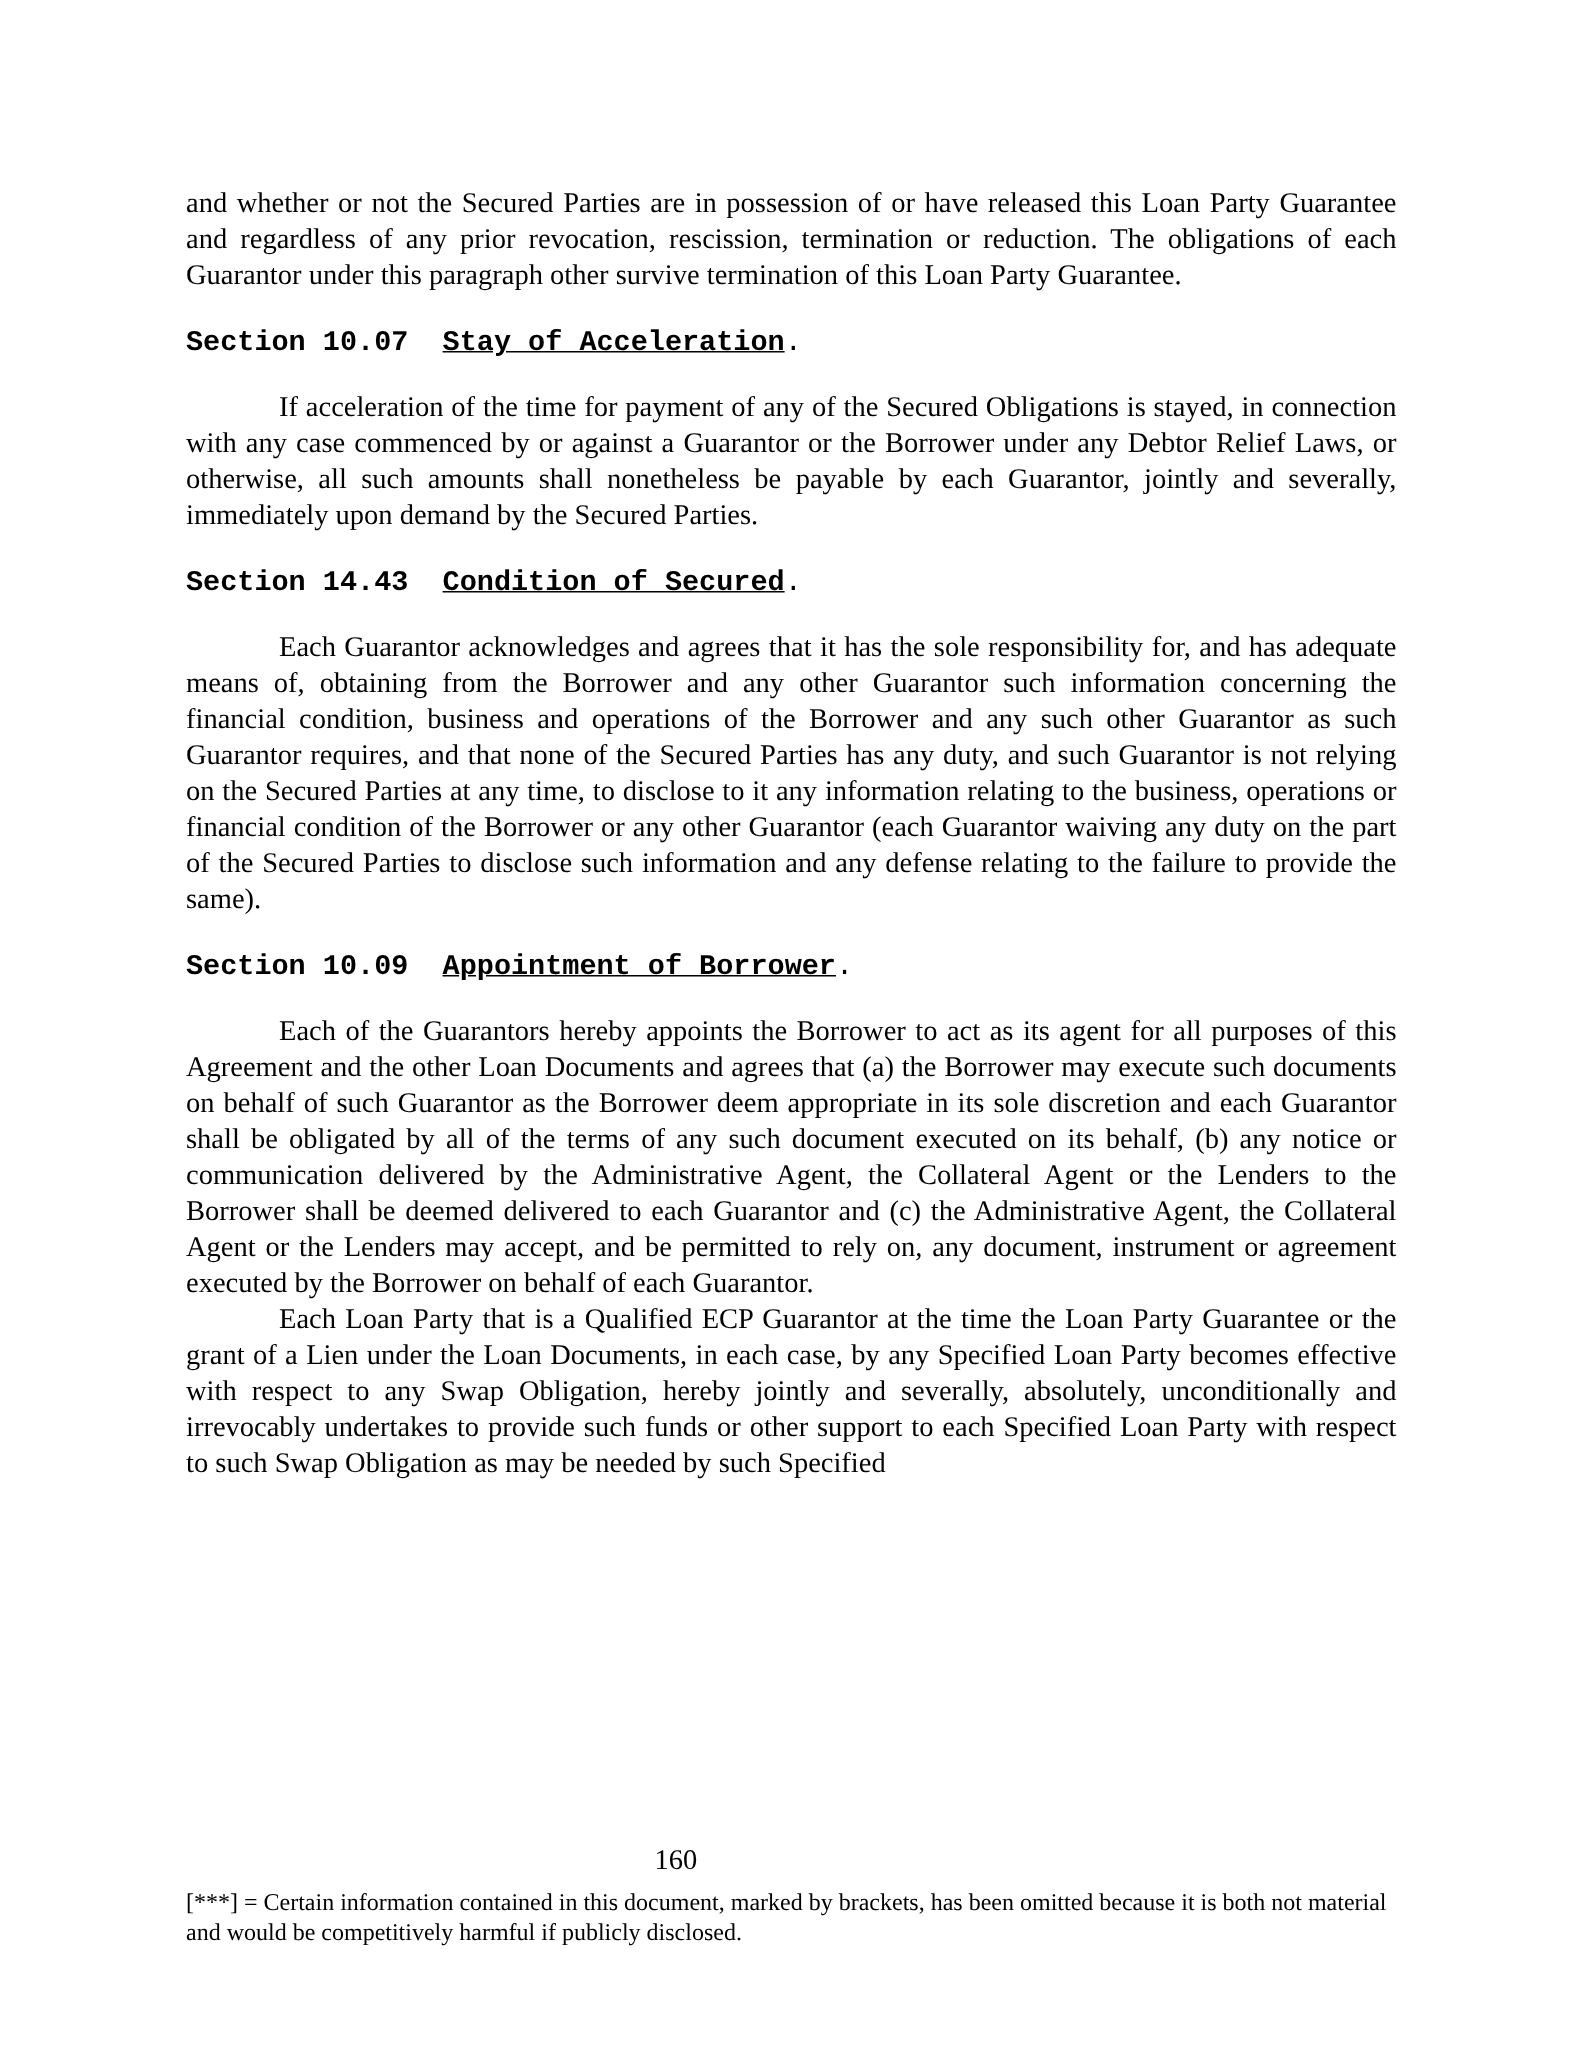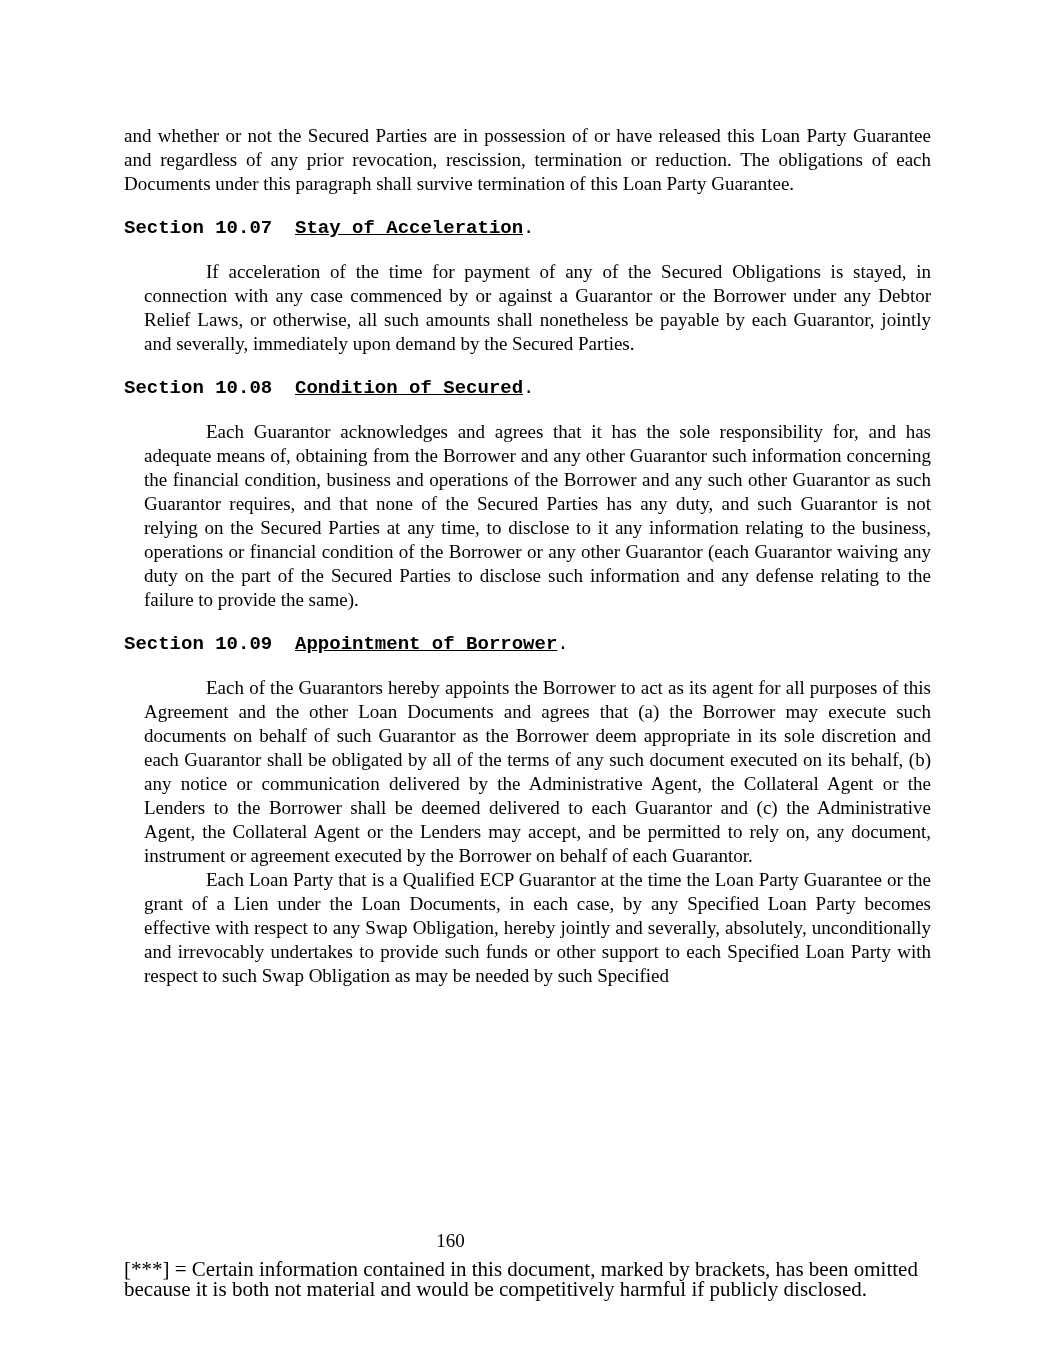--- a/index.html
+++ b/index.html
@@ -2,39 +2,39 @@
 <html><head>
 <meta charset="utf-8">
 <style>
   html, body { margin: 0; padding: 0; background: #ffffff; }
   body { width: 1055px; height: 1365px; position: relative; overflow: hidden; }
   .page {
     position: absolute; left: 124px; top: 124px; width: 807px;
     font-family: "Liberation Serif", serif; font-size: 19px; line-height: 24px; color: #000;
   }
   p { margin: 0; text-align: justify; }
-  .para { text-indent: 62px; margin-left: 20px; }
+  .para { text-indent: 62px; }
   .heading { font-weight: bold; margin-top: 20px; margin-bottom: 20px; font-family: Liberation Mono, monospace; }
   .heading .title { text-decoration: underline; }
   .heading .period { font-weight: normal; }
   .page-number { position: absolute; left: 0; width: 901px; top: 1230px; text-align: center;
     font-family: "Liberation Serif", serif; font-size: 19px; color: #000; }
   .footnote { position: absolute; left: 124px; top: 1259px; width: 810px;
-    font-family: "Liberation Serif", serif; font-size: 21px; line-height: 20px; color: #000; }
+    font-family: "Liberation Serif", serif; font-size: 16px; line-height: 20px; color: #000; }
 </style>
 </head>
 <body>
 
 <div class="page">
-  <p>and whether or not the Secured Parties are in possession of or have released this Loan Party Guarantee and regardless of any prior revocation, rescission, termination or reduction.  The obligations of each Documents under this paragraph shall survive termination of this Loan Party Guarantee.</p>
+  <p>and whether or not the Secured Parties are in possession of or have released this Loan Party Guarantee and regardless of any prior revocation, rescission, termination or reduction.  The obligations of each Guarantor under this paragraph other survive termination of this Loan Party Guarantee.</p>
 
   <p class="heading"><span>Section 10.07</span>&nbsp; <span class="title">Stay of Acceleration</span><span class="period">.</span></p>
   <p class="para">If acceleration of the time for payment of any of the Secured Obligations is stayed, in connection with any case commenced by or against a Guarantor or the Borrower under any Debtor Relief Laws, or otherwise, all such amounts shall nonetheless be payable by each Guarantor, jointly and severally, immediately upon demand by the Secured Parties.</p>
 
-  <p class="heading"><span>Section 10.08</span>&nbsp; <span class="title">Condition of Secured</span><span class="period">.</span></p>
+  <p class="heading"><span>Section 14.43</span>&nbsp; <span class="title">Condition of Secured</span><span class="period">.</span></p>
   <p class="para">Each Guarantor acknowledges and agrees that it has the sole responsibility for, and has adequate means of, obtaining from the Borrower and any other Guarantor such information concerning the financial condition, business and operations of the Borrower and any such other Guarantor as such Guarantor requires, and that none of the Secured Parties has any duty, and such Guarantor is not relying on the Secured Parties at any time, to disclose to it any information relating to the business, operations or financial condition of the Borrower or any other Guarantor (each Guarantor waiving any duty on the part of the Secured Parties to disclose such information and any defense relating to the failure to provide the same).</p>
 
   <p class="heading"><span>Section 10.09</span>&nbsp; <span class="title">Appointment of Borrower</span><span class="period">.</span></p>
   <p class="para">Each of the Guarantors hereby appoints the Borrower to act as its agent for all purposes of this Agreement and the other Loan Documents and agrees that (a) the Borrower may execute such documents on behalf of such Guarantor as the Borrower deem appropriate in its sole discretion and each Guarantor shall be obligated by all of the terms of any such document executed on its behalf, (b) any notice or communication delivered by the Administrative Agent, the Collateral Agent or the Lenders to the Borrower shall be deemed delivered to each Guarantor and (c) the Administrative Agent, the Collateral Agent or the Lenders may accept, and be permitted to rely on, any document, instrument or agreement executed by the Borrower on behalf of each Guarantor.</p>
 
 
   <p class="para">Each Loan Party that is a Qualified ECP Guarantor at the time the Loan Party Guarantee or the grant of a Lien under the Loan Documents, in each case, by any Specified Loan Party becomes effective with respect to any Swap Obligation, hereby jointly and severally, absolutely, unconditionally and irrevocably undertakes to provide such funds or other support to each Specified Loan Party with respect to such Swap Obligation as may be needed by such Specified</p>
 </div>
 
 <div class="page-number">160</div>

